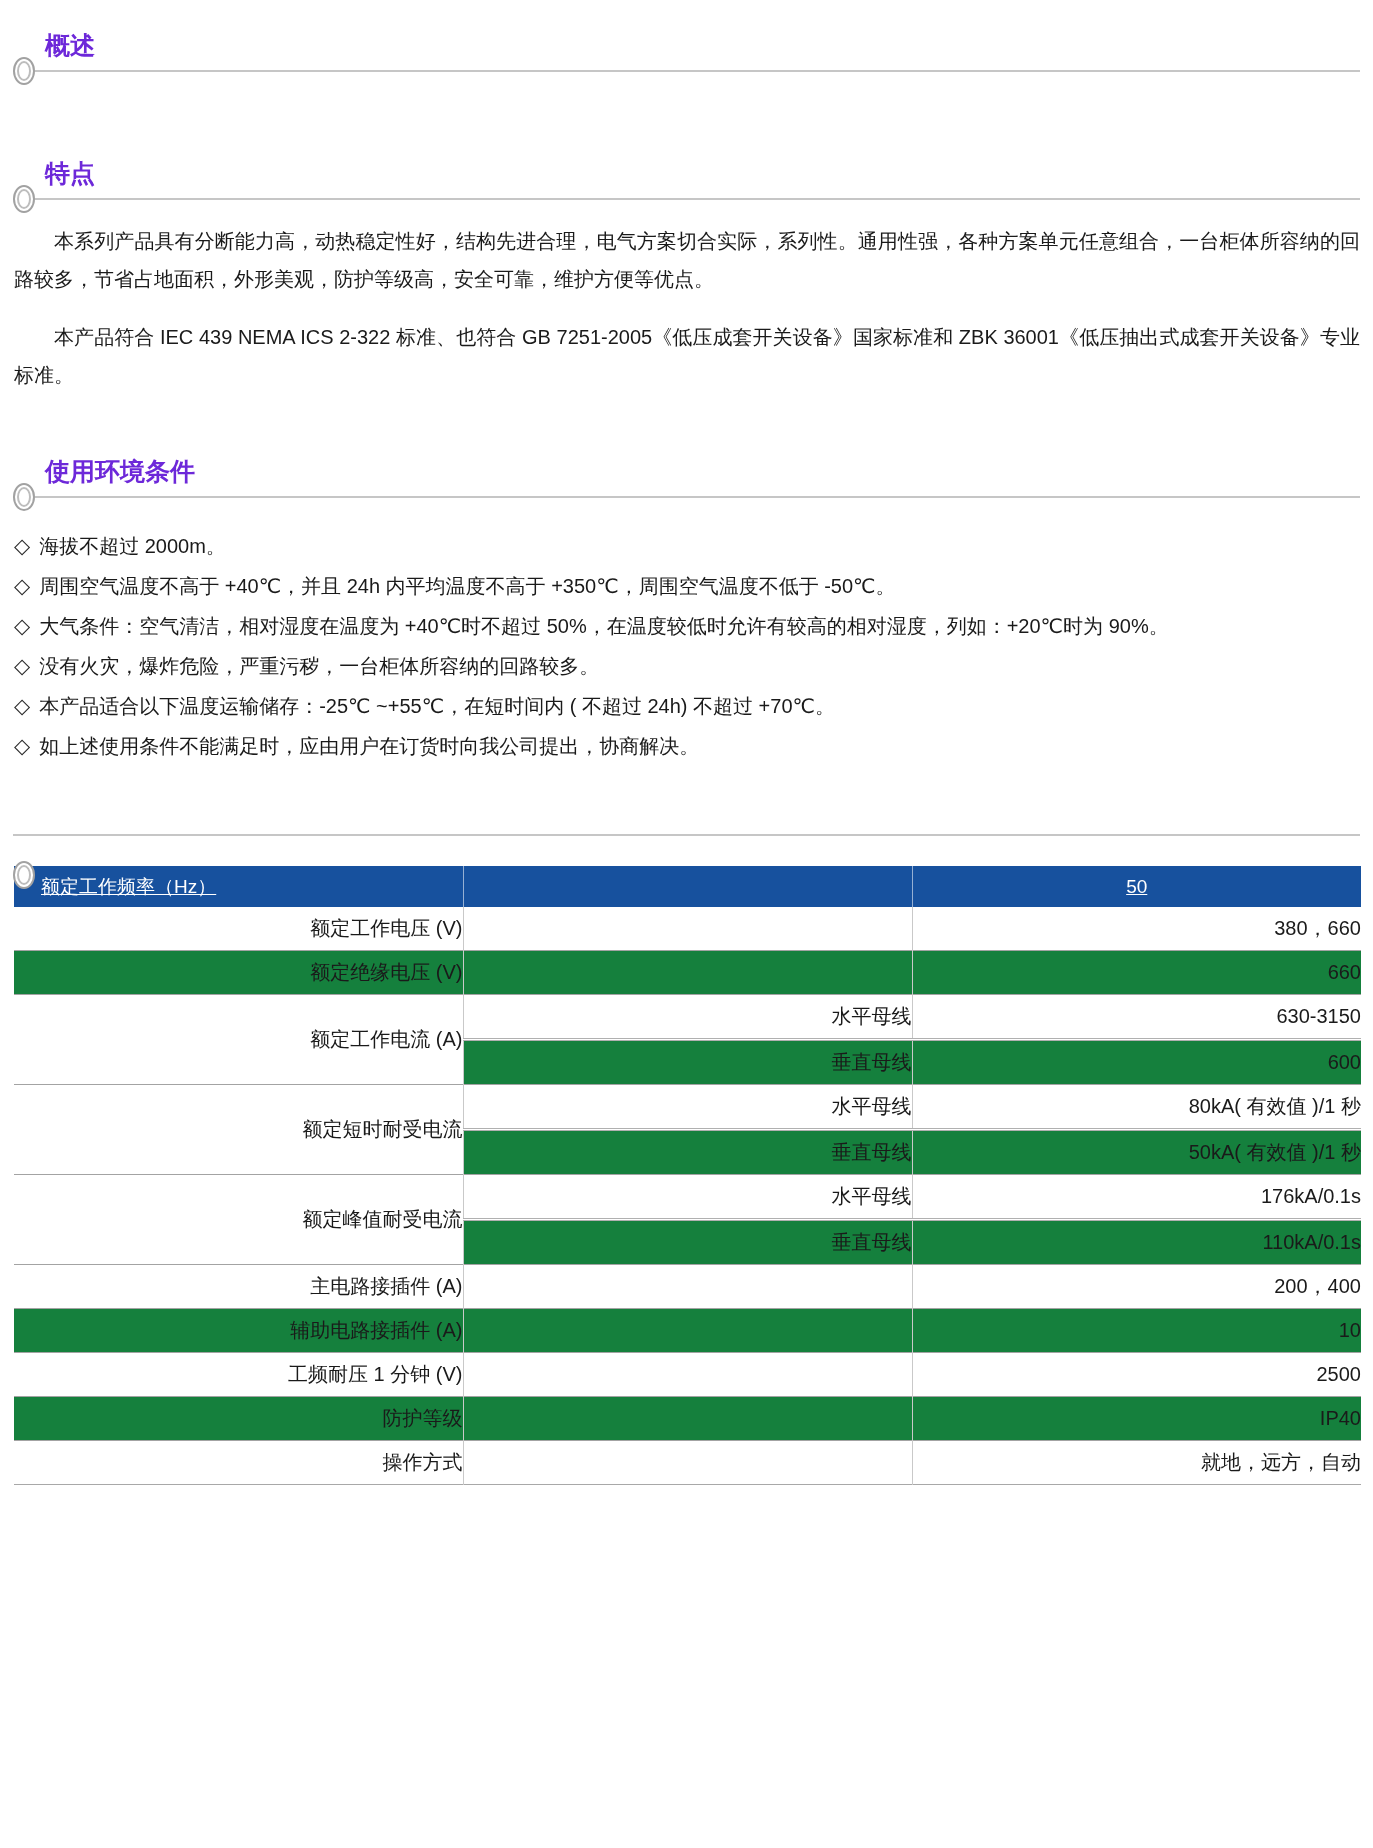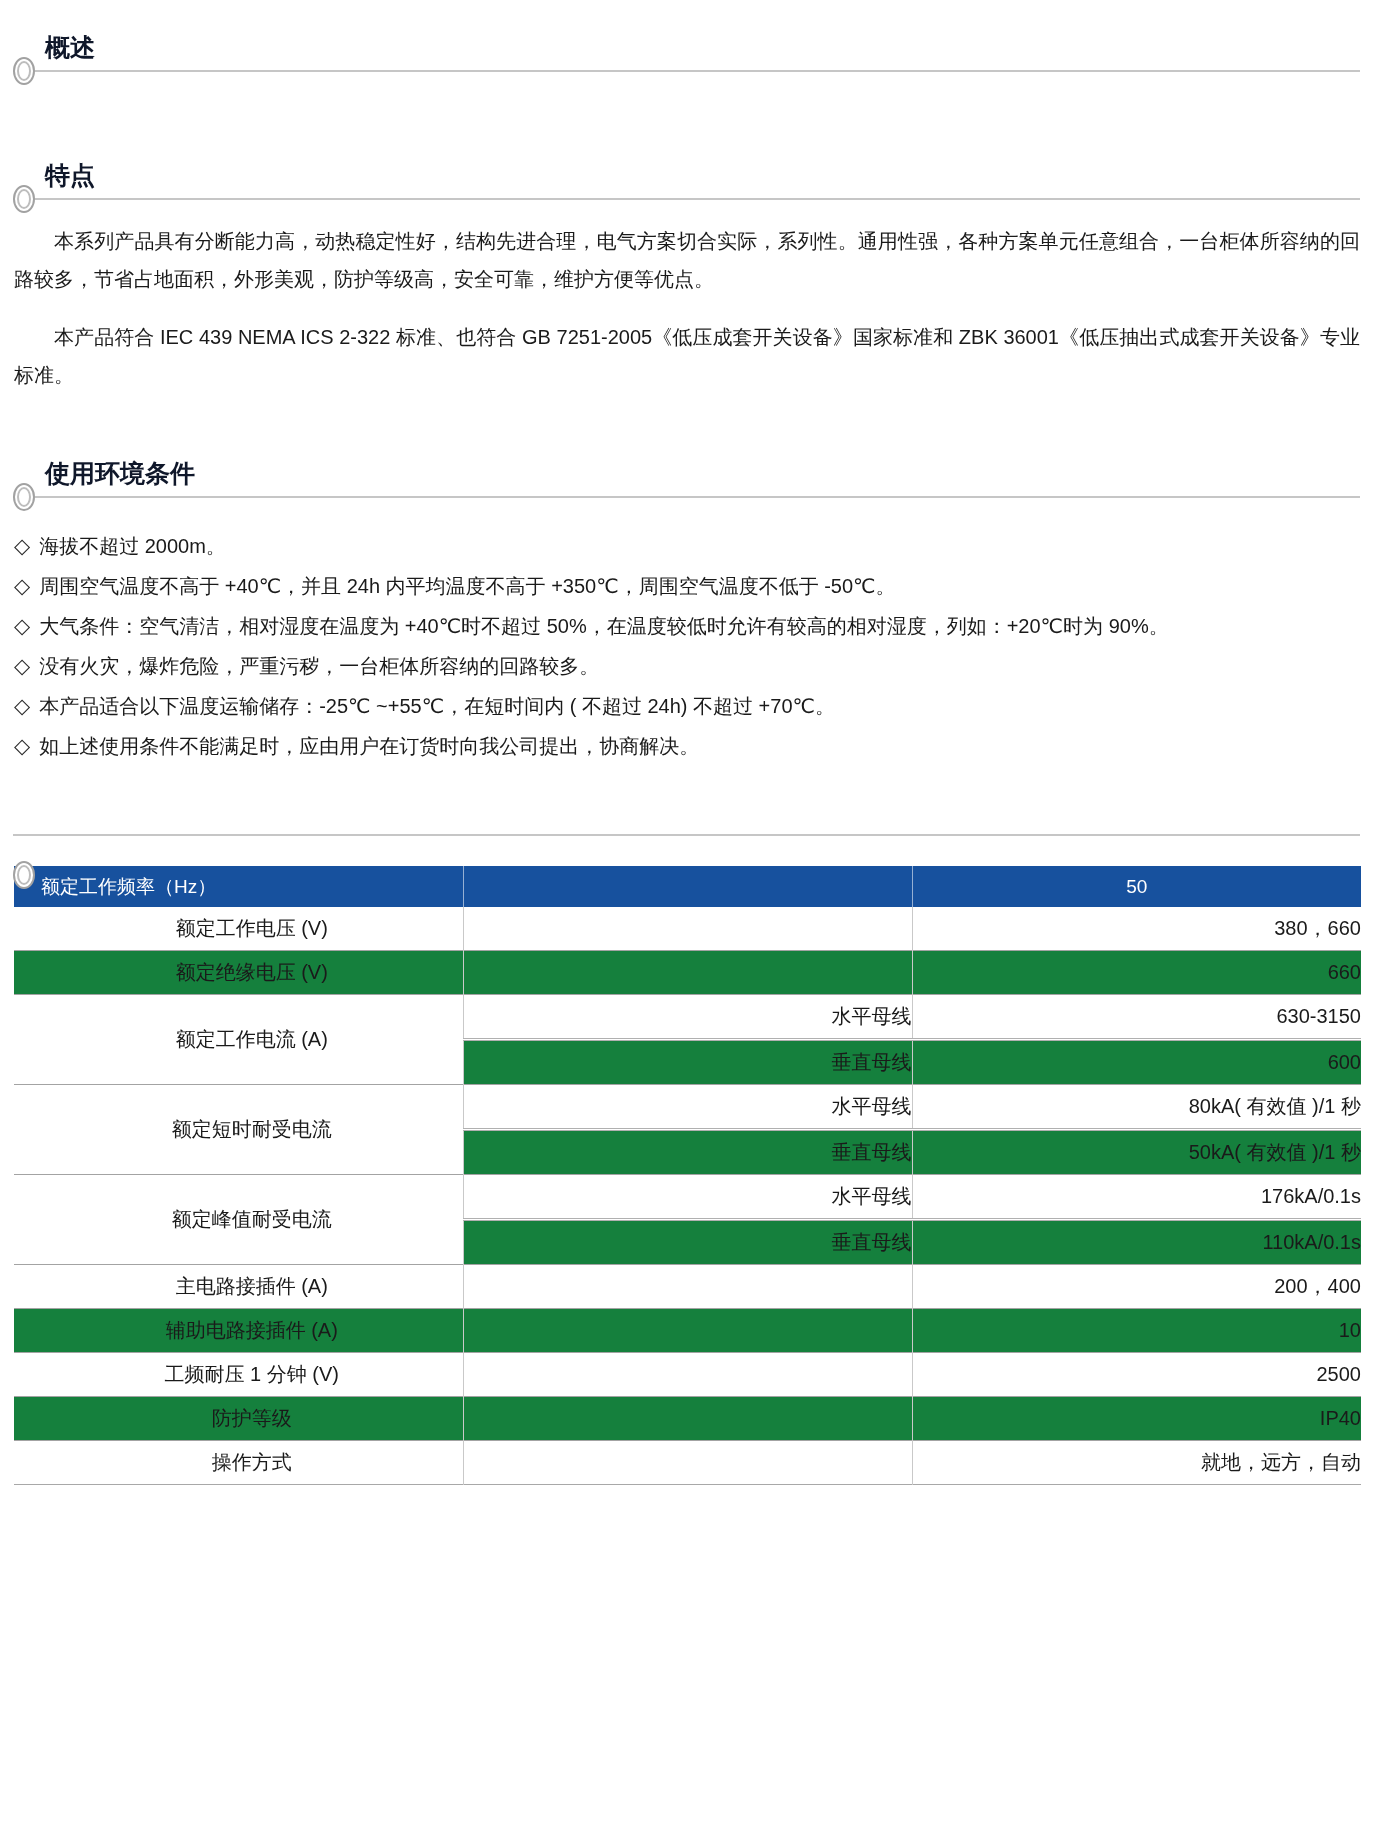--- a/index.html
+++ b/index.html
@@ -12,21 +12,22 @@
     overflow:hidden;
   }
   .content { padding:0 13px; }
 
   
   .sec-head { position:relative; }
   .sec-title {
     margin:0 0 0 32px;
     font-size:25px; line-height:35px;
     font-weight:bold;
-    color:#0f172a;
+    color:#6d28d9;
+    font-family:Liberation Mono, monospace;
   }
   .sec-rule { height:2px; background:#c6c6c6; margin-top:5px; }
   .ring {
     position:absolute; left:0; top:27px;
     width:22px; height:28px;
     border:2px solid #a2a2a2; border-radius:50%;
     background:#ffffff; box-sizing:border-box;
     z-index:2;
   }
   .ring::before {
@@ -54,30 +55,30 @@
   
   table.params {
     width:1347px; margin:30px 0 0 1px;
     border-collapse:collapse; table-layout:fixed;
     border-bottom:1px solid #a8a8a8;
   }
   table.params col { width:449px; }
   table.params th {
     background:#17519e; color:#ffffff;
     font-weight:normal; font-size:19px;
-    height:41px; padding:0;
+    height:41px; padding:0;text-decoration:underline;
   }
   table.params th.c1 { text-align:left; padding-left:27px; }
   table.params th:not(:last-child) { border-right:1px solid rgba(255,255,255,.55); }
   table.params td {
     font-size:20px; height:43px; padding:0;
     text-align:right; background:#ffffff;
   }
   table.params td.c1 {
-    text-align:center; padding-left:27px;
+    text-align:right; padding-left:27px;
   }
   table.params td.c1, table.params td.c2 { border-right:1px solid #c9c9c9; }
   table.params tbody tr + tr td { border-top:1px solid #a3a3a3; }
   table.params tbody tr.cont td { border-top:3px double #b0b0b0; }
   table.params tr.shade td { background:#15803d; }
   table.params td.merged { background:#ffffff; }
 </style>
 </head>
 <body>
 

